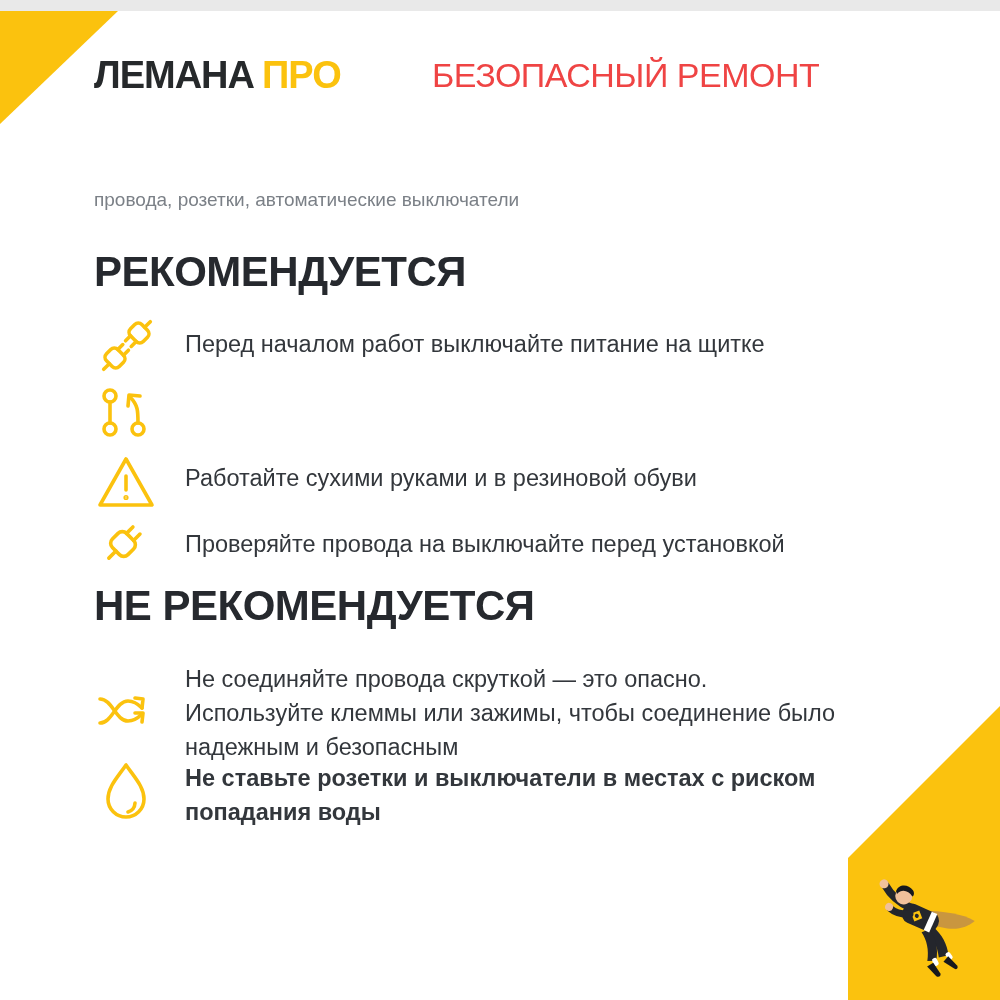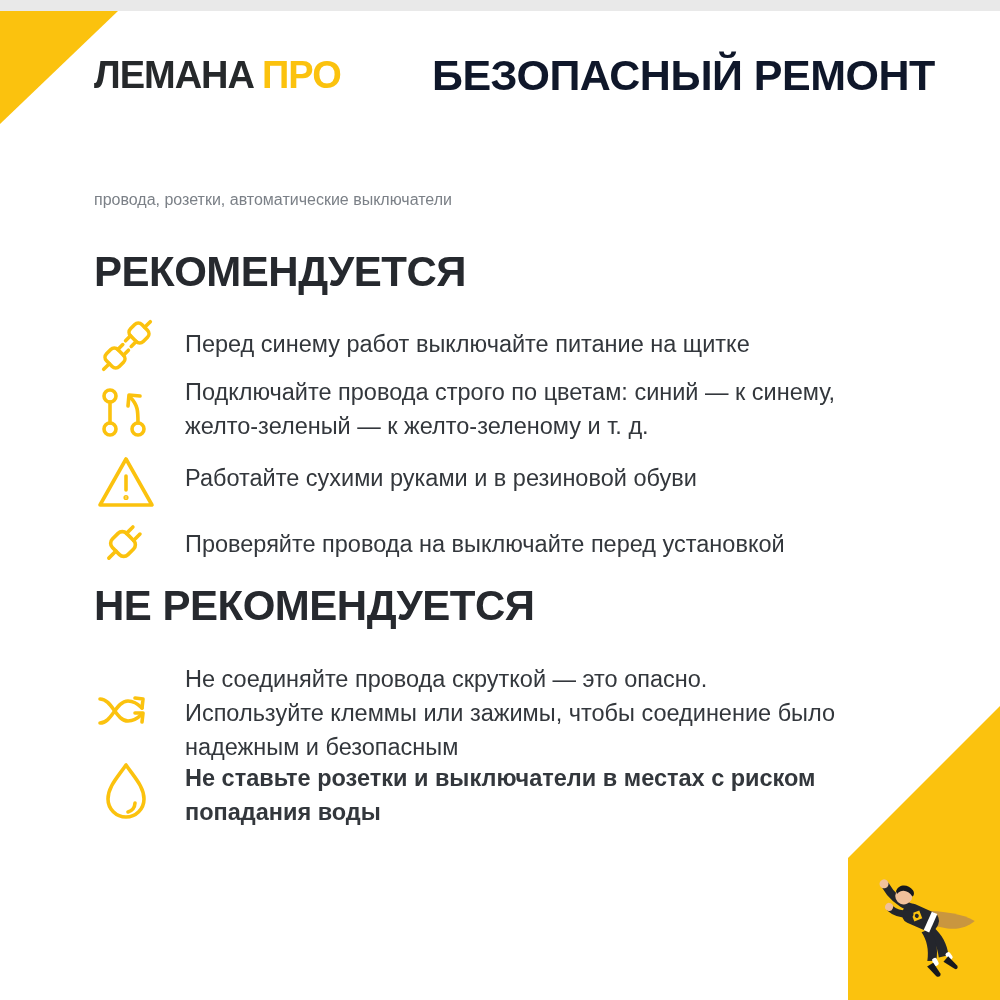--- a/index.html
+++ b/index.html
@@ -19,31 +19,31 @@
   .corner-br{left:848px;top:695px;}
 
   .logo{
     position:absolute;left:94px;top:42px;
     font-size:38px;font-weight:900;letter-spacing:-1px;
     color:#26292B;line-height:44px;white-space:nowrap;
   }
   .logo .pro{color:#FBC20E;margin-left:8px;}
   .campaign-title{
     position:absolute;left:432px;top:42px;
-    font-size:43px;font-weight:700;letter-spacing:-0.5px;
-    color:#0f172a;line-height:44px;white-space:nowrap;
+    font-size:34px;font-weight:400;letter-spacing:-0.5px;
+    color:#ef4444;line-height:44px;white-space:nowrap;
   }
   .page-title{
     position:absolute;left:92px;top:118px;
     font-size:48px;font-weight:900;letter-spacing:-1px;
     color:#26292E;line-height:52px;
   }
   .page-subtitle{
     position:absolute;left:94px;top:174px;
-    font-size:16px;color:#7B8087;line-height:30px;
+    font-size:19px;color:#7B8087;line-height:30px;
   }
   .section-heading{
     position:absolute;
     font-size:42px;font-weight:900;letter-spacing:-0.5px;
     color:#26292E;line-height:36px;
   }
   .sec1-heading{left:94px;top:243px;}
   .sec2-heading{left:94px;top:577px;}
 
   .item-icon{position:absolute;}
@@ -91,32 +91,30 @@
       <line x1="4" y1="-8" x2="4" y2="-15"></line>
       <line x1="0" y1="8" x2="0" y2="16"></line>
     </g>
     <g transform="translate(46,21) rotate(225)">
       <rect x="-9" y="-8" width="18" height="16" rx="5"></rect>
       <line x1="-4" y1="-8" x2="-4" y2="-15"></line>
       <line x1="4" y1="-8" x2="4" y2="-15"></line>
       <line x1="0" y1="8" x2="0" y2="16"></line>
     </g>
   </svg>
-  <div class="item-text t1">Перед синему работ выключайте питание на щитке</div>
+  <div class="item-text t1">Перед началом работ выключайте питание на щитке</div>
 
   <svg class="item-icon i2" width="58" height="64" viewBox="0 0 58 64" fill="none" stroke="#FBC20E" stroke-width="3.6" stroke-linecap="round" stroke-linejoin="round">
     <circle cx="14" cy="13" r="6"></circle>
     <line x1="14" y1="19" x2="14" y2="40"></line>
     <circle cx="14" cy="46" r="6"></circle>
     <circle cx="42" cy="46" r="6"></circle>
     <path d="M42 40 C42 28 42 22 34 14"></path>
     <polyline points="32,23 33,12 44,13"></polyline>
   </svg>
-  <div class="item-text t2">Подключайте провода строго по цветам: синий — к синему,
-желто-зеленый — к желто-зеленому и т. д.</div>
 
   <svg class="item-icon i3" width="64" height="60" viewBox="0 0 64 60" fill="none" stroke="#FBC20E" stroke-width="3.6" stroke-linecap="round" stroke-linejoin="round">
     <path d="M32 7 L58 53 L6 53 Z"></path>
     <line x1="32" y1="24" x2="32" y2="38"></line>
     <circle cx="32" cy="45.5" r="0.8" fill="#FBC20E"></circle>
   </svg>
   <div class="item-text t3">Работайте сухими руками и в резиновой обуви</div>
 
   <svg class="item-icon i4" width="62" height="62" viewBox="0 0 62 62" fill="none" stroke="#FBC20E" stroke-width="3.6" stroke-linecap="round" stroke-linejoin="round">
     <g transform="translate(28,33) rotate(45)">

